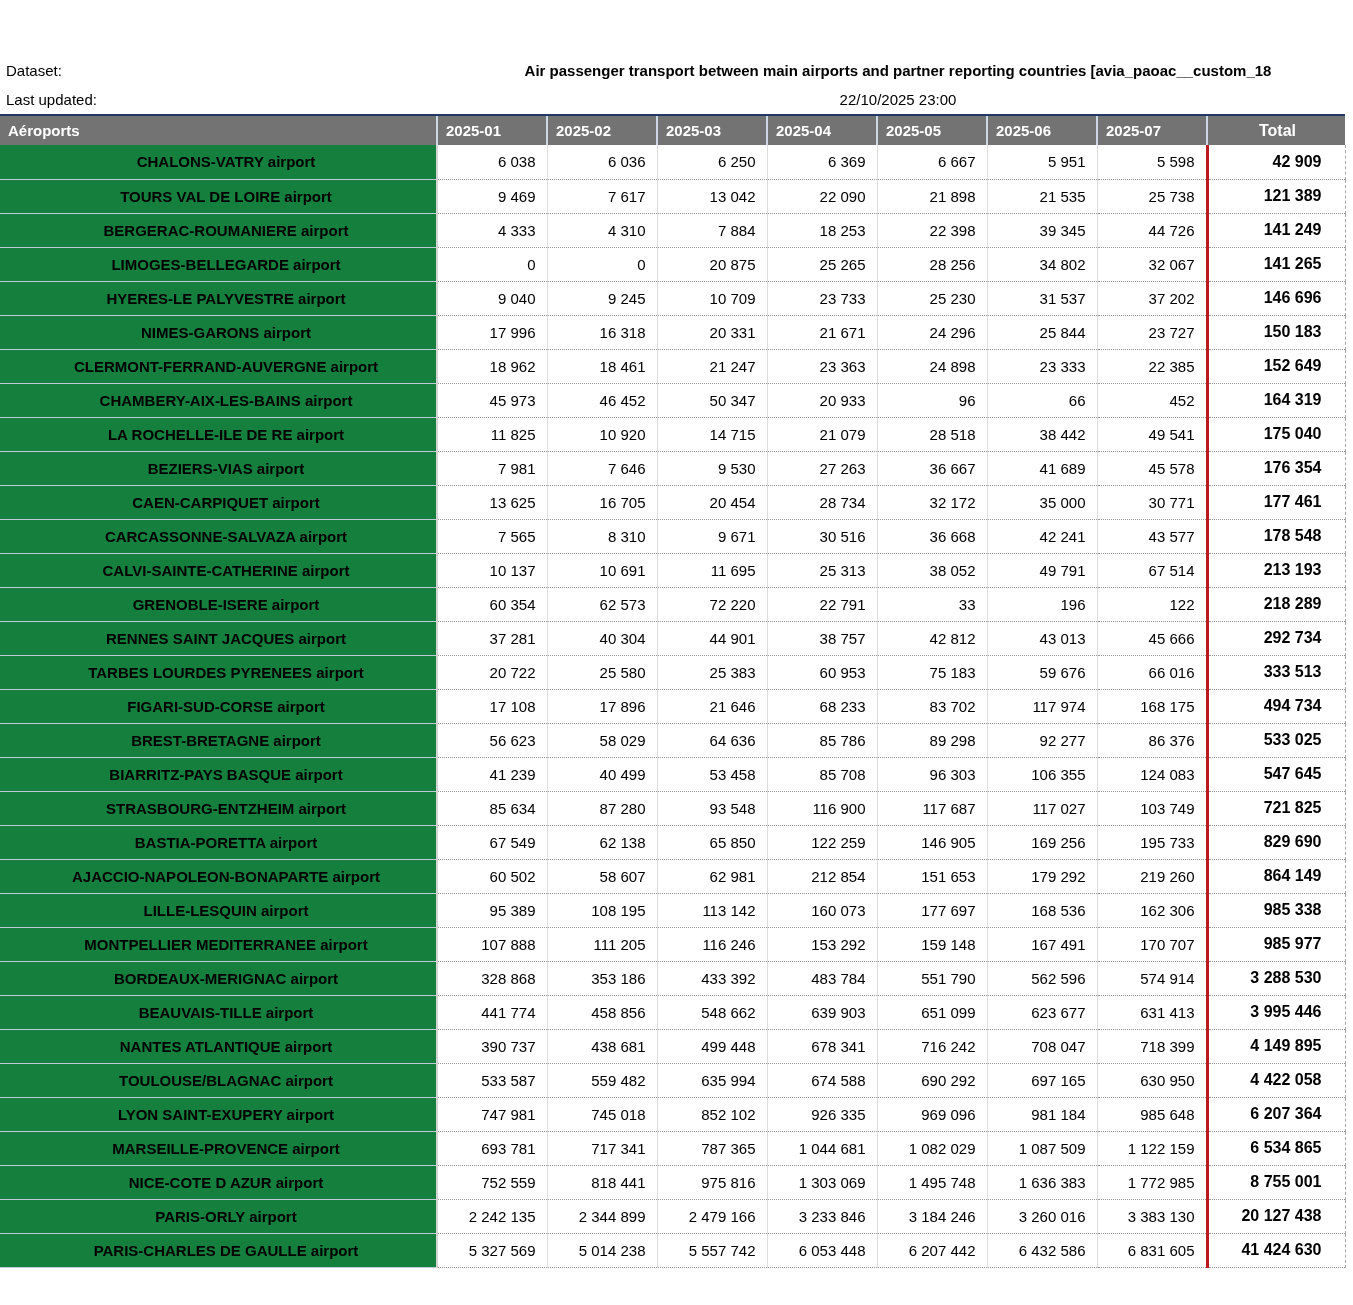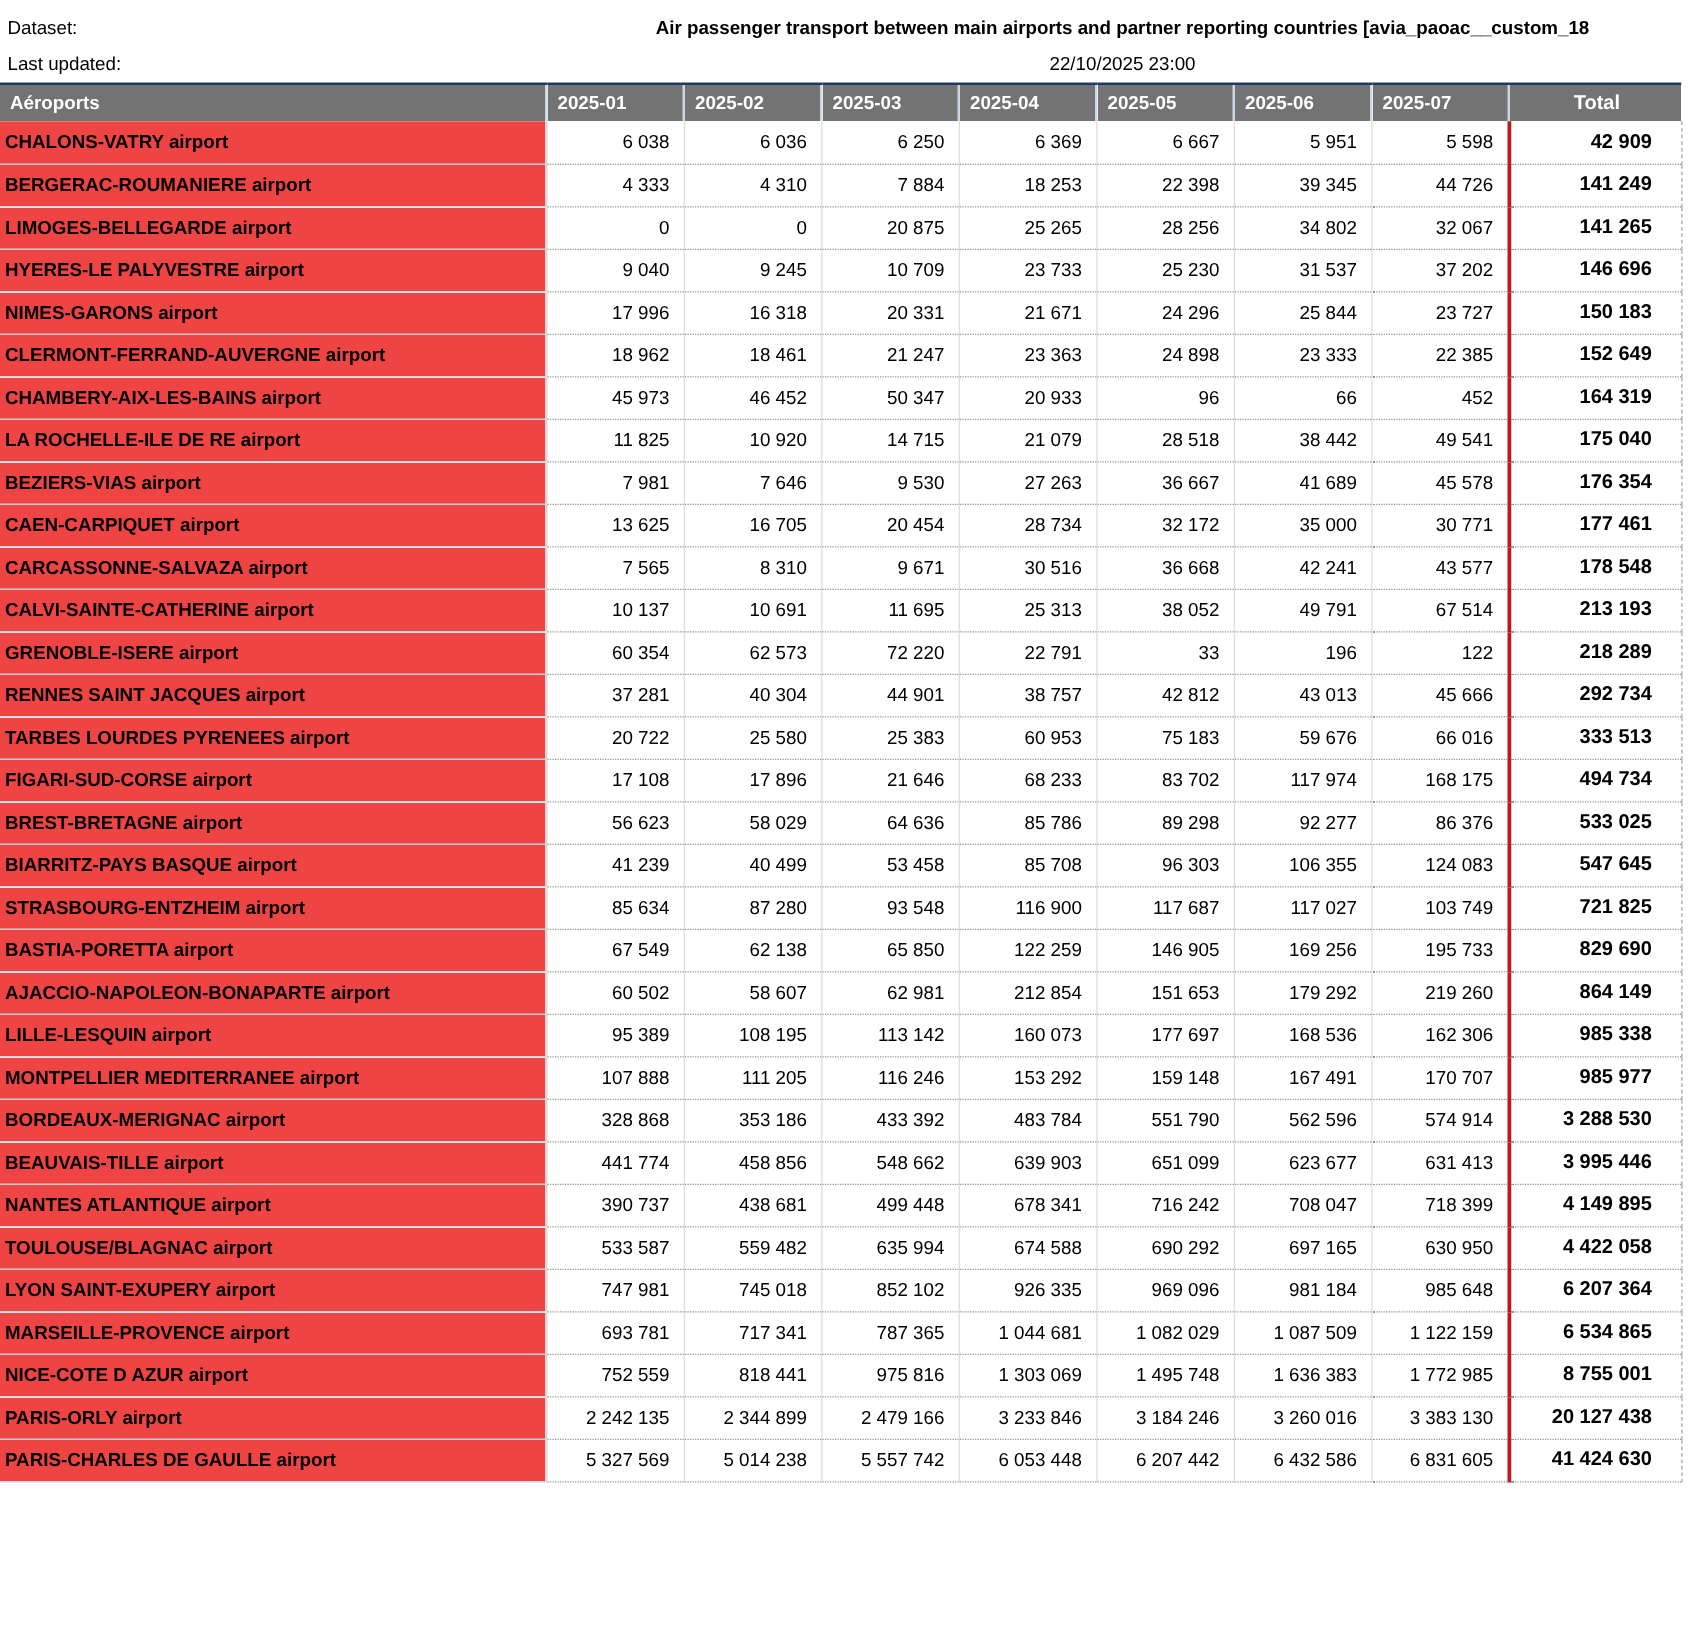--- a/index.html
+++ b/index.html
@@ -5,21 +5,21 @@
   * { margin:0; padding:0; box-sizing:border-box; }
   html,body { background:#ffffff; }
   body {
     width:1353px; height:1305px; overflow:hidden;
     font-family:"Liberation Sans","DejaVu Sans",sans-serif;
     color:#000;
   }
   .page { width:1353px; height:1305px; position:relative; }
 
   
-  .meta { width:1353px; padding-top:8px; }
+  .meta { width:1353px; padding-top:19px;margin-top:37px; }
   .meta-row { display:flex; height:29px; align-items:center; white-space:nowrap; overflow:hidden; }
   .meta-label { width:443px; padding-left:6px; font-size:15px; flex:0 0 auto; }
   .meta-value { font-size:15px; flex:1 1 auto; overflow:hidden; white-space:nowrap;text-align:center; }
   .meta-value.bold { font-weight:bold; }
 
   
   table { border-collapse:collapse; table-layout:fixed; width:1345px; }
   col.c-label { width:437px; }
   col.c-month { width:110px; }
   col.c-total { width:138px; }
@@ -35,24 +35,25 @@
     border-top:2px solid #1f3864;
     border-left:2px solid #ccd6e4;
     overflow:hidden; white-space:nowrap;
   }
   thead th.first { border-left:none; }
   thead th.total-h { text-align:center; font-size:16px; }
 
   tbody td { height:34px; font-size:15px; vertical-align:middle; overflow:hidden; white-space:nowrap; }
 
   td.airport {
-    background:#ef4444;
+    background:#15803d;
     font-weight:bold;
-    padding-left:4px;
+    padding-left:16px;
     border-bottom:1px solid #c0cbd8;
+    text-align:center;
   }
   td.num {
     background:#ffffff;
     text-align:right;
     padding-right:11px;
     border-bottom:1px dotted #969696;
     border-left:1px solid #dddddd;
   }
   td.num.firstcol { border-left:2px solid #d5d5d5; }
   td.total {
@@ -113,20 +114,31 @@
           <td class="num firstcol">6 038</td>
           <td class="num">6 036</td>
           <td class="num">6 250</td>
           <td class="num">6 369</td>
           <td class="num">6 667</td>
           <td class="num">5 951</td>
           <td class="num">5 598</td>
           <td class="total">42 909</td>
         </tr>
         <tr>
+          <td class="airport">TOURS VAL DE LOIRE airport</td>
+          <td class="num firstcol">9 469</td>
+          <td class="num">7 617</td>
+          <td class="num">13 042</td>
+          <td class="num">22 090</td>
+          <td class="num">21 898</td>
+          <td class="num">21 535</td>
+          <td class="num">25 738</td>
+          <td class="total">121 389</td>
+        </tr>
+        <tr>
           <td class="airport">BERGERAC-ROUMANIERE airport</td>
           <td class="num firstcol">4 333</td>
           <td class="num">4 310</td>
           <td class="num">7 884</td>
           <td class="num">18 253</td>
           <td class="num">22 398</td>
           <td class="num">39 345</td>
           <td class="num">44 726</td>
           <td class="total">141 249</td>
         </tr>

